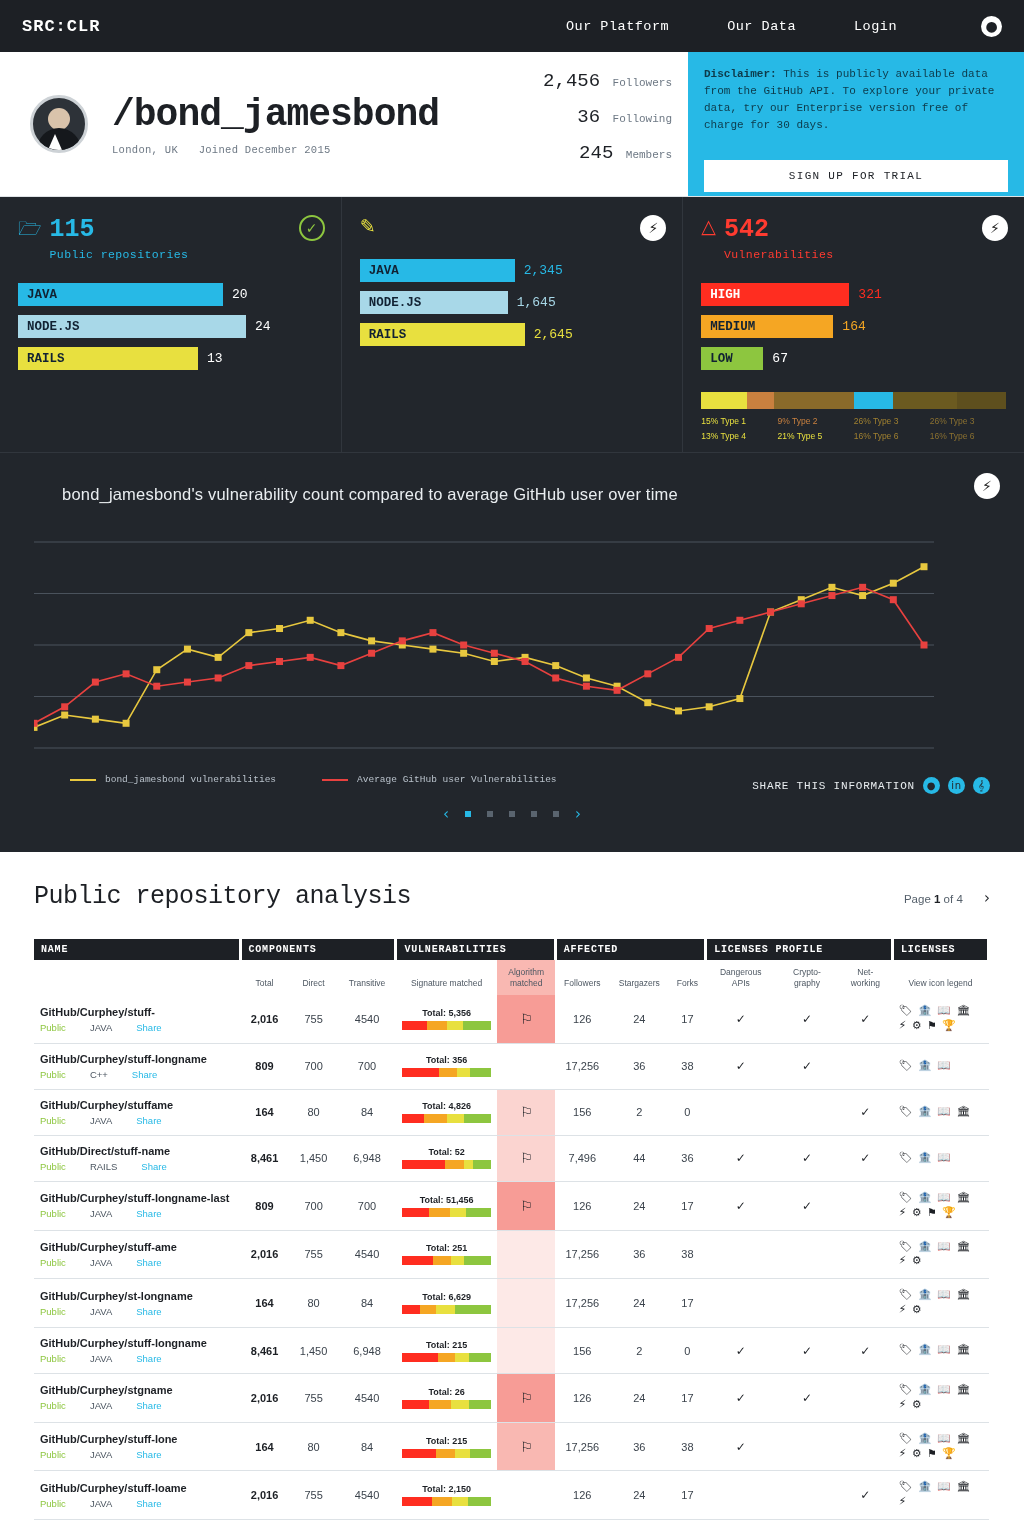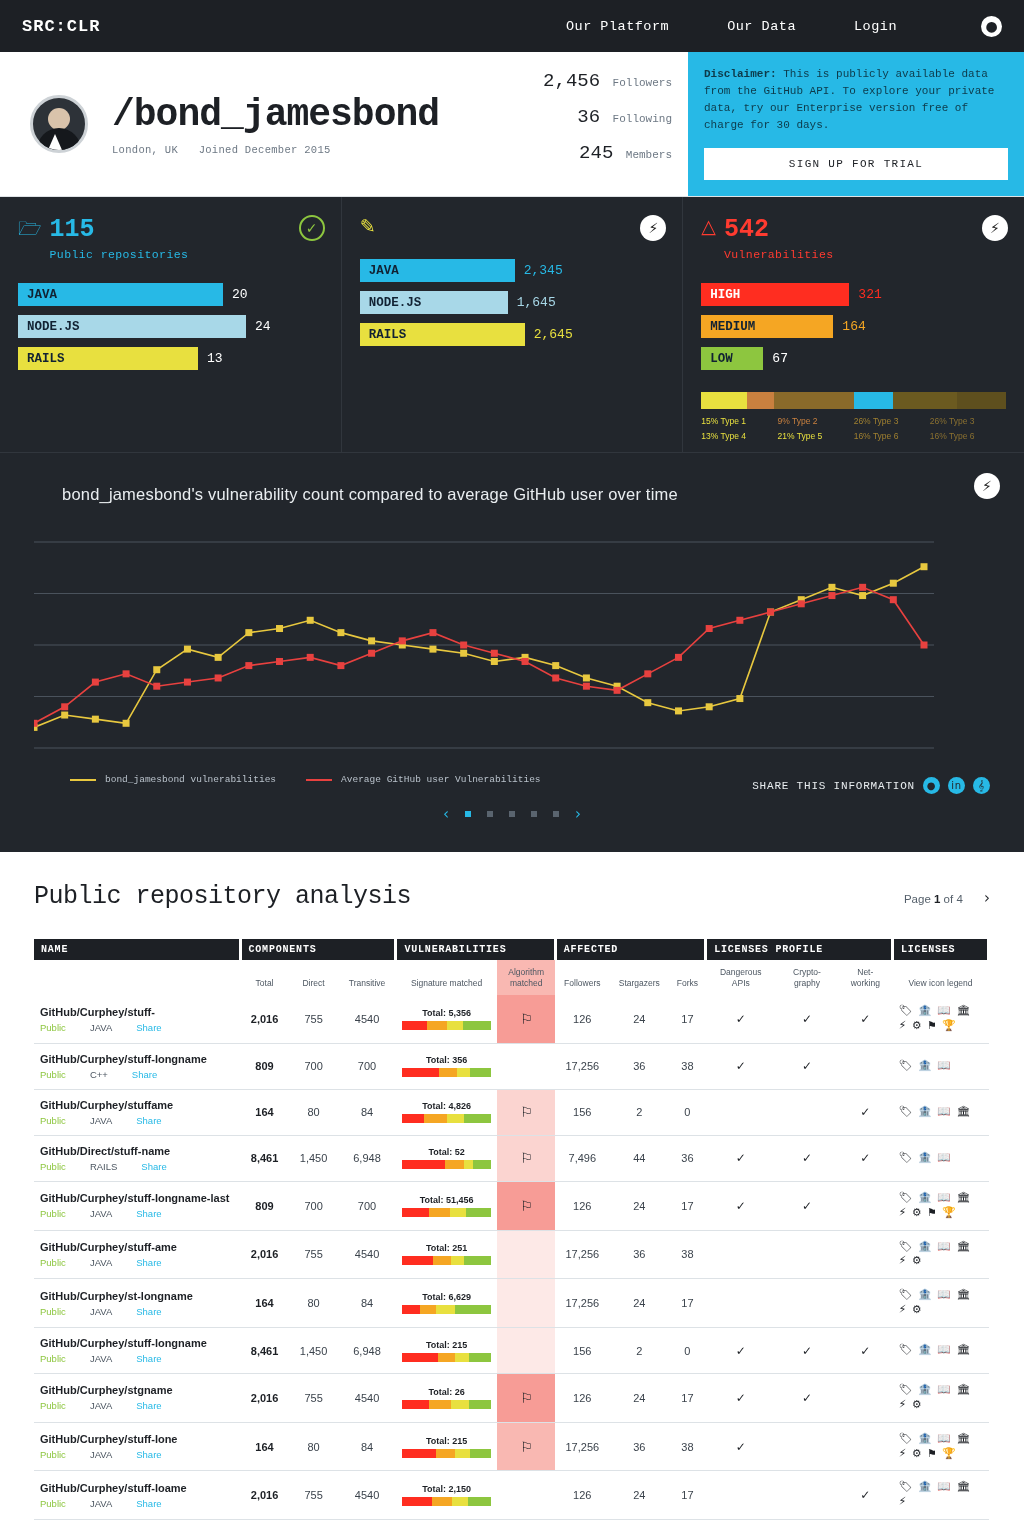--- a/index.html
+++ b/index.html
@@ -45,21 +45,21 @@
   .stat-row { margin-bottom:14px; white-space:nowrap; }
   .stat-num { font-family:"Liberation Mono", monospace; font-size:19px; color:#1d2025; }
   .stat-lab { font-family:"Liberation Mono", monospace; font-size:11px; color:#6d7884; margin-left:8px; }
 
   .disclaimer {
     width:336px; background:#27b9e6; color:#123b49; padding:14px 16px;
   }
   .disclaimer p { font-family:"Liberation Mono", monospace; font-size:11px; line-height:1.55; color:#0d3a4a; }
   .disclaimer b { font-weight:bold; }
   .trial-btn {
-    display:block; width:100%; margin-top:14px; background:#fff; border:none;
+    display:block; width:100%; margin-top:26px; background:#fff; border:none;
     font-family:"Liberation Mono", monospace; font-size:11px; letter-spacing:1.3px;
     padding:10px 16px; color:#1d2025; cursor:pointer;
   }
 
   
   .panels { display:flex; height:255px; background:#22262c; }
   .panel { flex:1; padding:18px 18px 0 18px; position:relative; border-right:1px solid #31363d; }
   .panel:last-child { border-right:none; }
   .panel-head { display:flex; align-items:flex-start; }
   .panel-num { font-family:"Liberation Mono", monospace; font-size:25px; font-weight:bold; }
@@ -72,28 +72,28 @@
   }
   .badge.check { background:transparent; border:2px solid #8dc63f; color:#8dc63f; }
   .bars { margin-top:22px; }
   .bar-row { display:flex; align-items:center; height:23px; margin-bottom:9px; }
   .bar {
     height:23px; display:flex; align-items:center; padding-left:9px;
     font-family:"Liberation Mono", monospace; font-size:12.5px; color:#123; font-weight:bold;
   }
   .bar-val { font-family:"Liberation Mono", monospace; font-size:13px; margin-left:9px; }
   .seg-bar { display:flex; height:17px; margin-top:22px; }
-  .seg-legend { display:flex; flex-wrap:wrap; margin-top:7px; }
+  .seg-legend { display:flex; flex-wrap:wrap; margin-top:7px;justify-content:space-between; }
   .seg-legend div { width:25%; font-family:"Liberation Sans", sans-serif; font-size:8.5px; margin-bottom:5px; }
 
   
   .chartbox { height:400px; background:#22262c; position:relative; padding:32px 34px 0 34px; border-top:1px solid #31363d; }
   .chart-title { color:#e9edf0; font-size:16.5px; letter-spacing:.2px; margin-left:28px; }
   .chart-area { position:relative; height:230px; margin-top:28px; }
-  .legend { display:flex; gap:30px; margin-left:36px; margin-top:12px; }
+  .legend { display:flex; gap:46px; margin-left:36px; margin-top:12px; }
   .legend-item { display:flex; align-items:center; font-family:"Liberation Mono", monospace; font-size:9.5px; color:#b9c2cb; }
   .legend-swatch { width:26px; height:2px; margin-right:9px; position:relative; }
   .legend-swatch::after { content:""; position:absolute; left:9px; top:-3px; width:8px; height:8px; }
   .pager { display:flex; align-items:center; justify-content:center; gap:16px; margin-top:20px; }
   .pager .dot { width:6px; height:6px; background:#5a646f; }
   .pager .dot.on { background:#27b9e6; }
   .pager .arr { color:#27b9e6; font-size:15px; font-family:"DejaVu Sans", sans-serif; }
   .share {
     position:absolute; right:34px; bottom:58px; display:flex; align-items:center;
     font-family:"Liberation Mono", monospace; font-size:11px; color:#e9edf0; letter-spacing:.8px;

